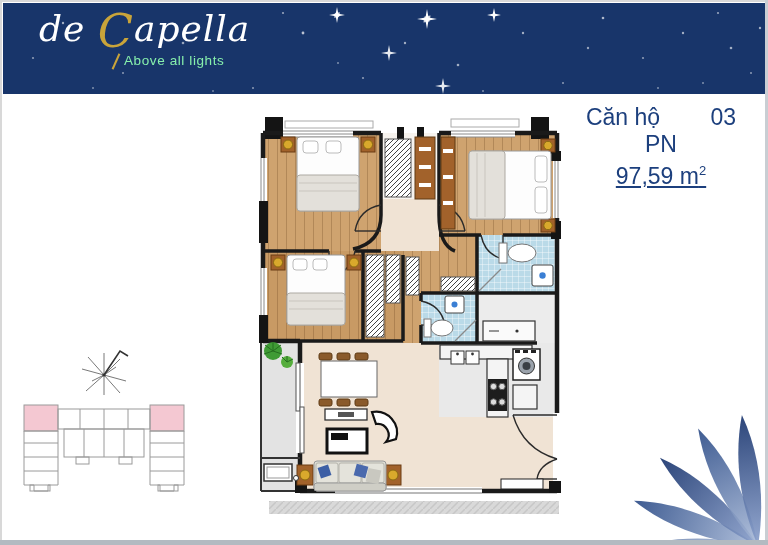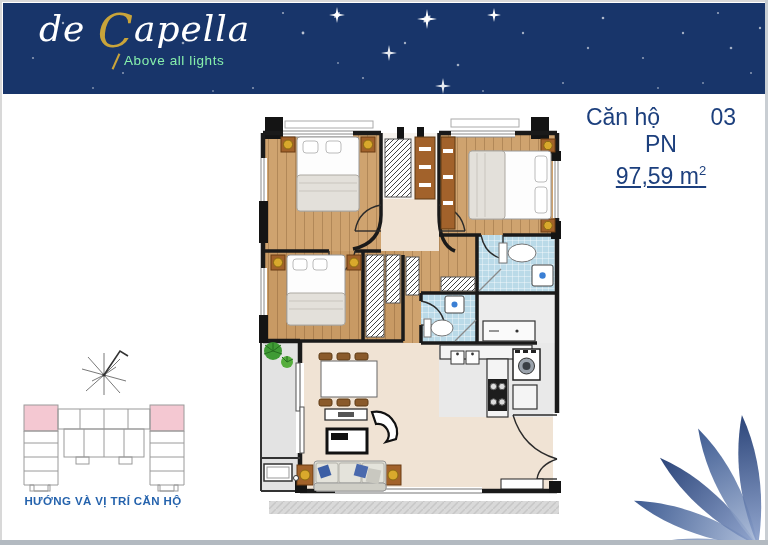--- a/index.html
+++ b/index.html
@@ -430,21 +430,20 @@
       <rect x="40" y="62" width="92" height="20"></rect>
       <path d="M62,62 v20 M86,62 v20 M110,62 v20"></path>
       <rect x="46" y="82" width="80" height="28"></rect>
       <path d="M66,82 v28 M86,82 v28 M106,82 v28"></path>
       <rect x="58" y="110" width="13" height="7"></rect>
         <rect x="101" y="110" width="13" height="7"></rect>
       <rect x="12" y="138" width="20" height="6"></rect>
         <rect x="140" y="138" width="20" height="6"></rect>
     </g>
   </svg>
-  <div class="keycaption">HƯỚNG VÀ VỊ TRÍ CĂN HỘ</div>
 
   <svg class="lotus" width="184" height="160" viewBox="0 0 184 160">
     <defs>
       <linearGradient id="pgDark" x1="0" y1="0" x2="0" y2="1">
         <stop offset="0" stop-color="#15316b"></stop>
         <stop offset="1" stop-color="#8aa0cc"></stop>
       </linearGradient>
       <linearGradient id="pgMid" x1="0" y1="0" x2="0" y2="1">
         <stop offset="0" stop-color="#2a4a86"></stop>
         <stop offset="1" stop-color="#aabbd9"></stop>

